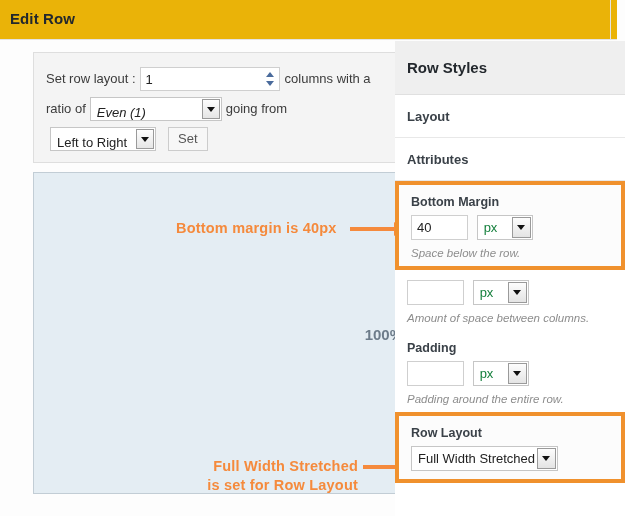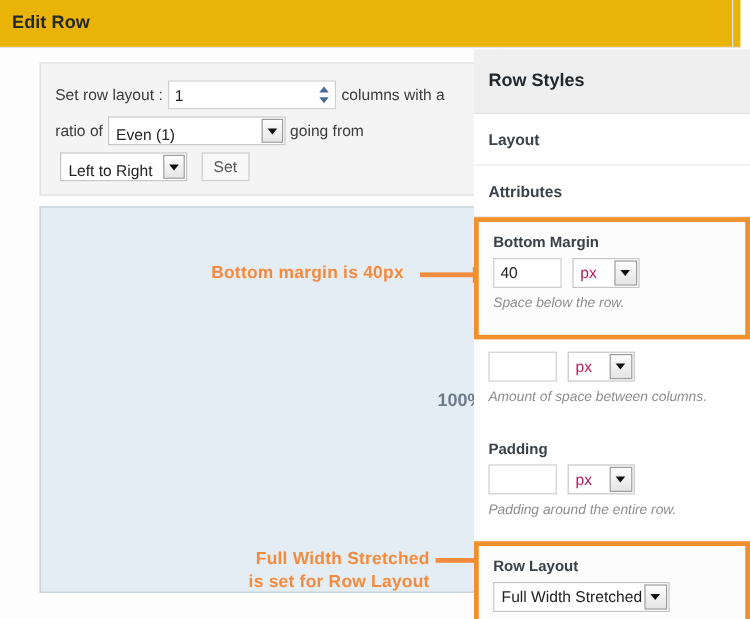--- a/index.html
+++ b/index.html
@@ -136,21 +136,21 @@
     box-sizing: border-box;
   }
   .sel .arrowbtn i {
     position: absolute;
     left: 4px; top: 7px;
     width: 0; height: 0;
     border-left: 4px solid transparent;
     border-right: 4px solid transparent;
     border-top: 5px solid #111;
   }
-  .sel.ratio { width: 148px; }
+  .sel.ratio { width: 132px; font-style: italic; }
   .sel.ratio .txt { width: 126px; }
   .sel.dir { width: 106px; }
   .sel.dir .txt { width: 84px; }
 
   .btn-set {
     display: inline-block;
     vertical-align: middle;
     height: 24px;
     min-width: 34px;
     padding: 0 9px;
@@ -247,21 +247,21 @@
   .acc-row .t {
     position: absolute;
     left: 12px; top: 14px;
     font-size: 13px;
     font-weight: bold;
     color: #3a4148;
   }
 
   .field-group {
     position: relative;
-    padding: 10px 12px 20px 12px;
+    padding: 10px 12px 7px 12px;
     box-sizing: border-box;
     background: #fff;
   }
   .field-group.hl {
     border: 4px solid #f0912d;
     background: #fcfcfc;
   }
   .field-label {
     font-size: 12.5px;
     font-weight: bold;
@@ -289,21 +289,21 @@
     margin-left: 5px;
     border: 1px solid #c6c6c6;
     background: #fff;
     box-sizing: border-box;
   }
   .unit-sel .txt {
     display: block;
     padding: 3px 0 0 6px;
     font-size: 13px;
     line-height: 18px;
-    color: #be185d;
+    color: #15803d;
   }
   .unit-sel .arrowbtn {
     position: absolute;
     right: 1px; top: 1px;
     width: 19px; height: 21px;
     background: linear-gradient(#fdfdfd, #e4e4e4);
     border: 1px solid #9a9a9a;
     box-sizing: border-box;
   }
   .unit-sel .arrowbtn i {

